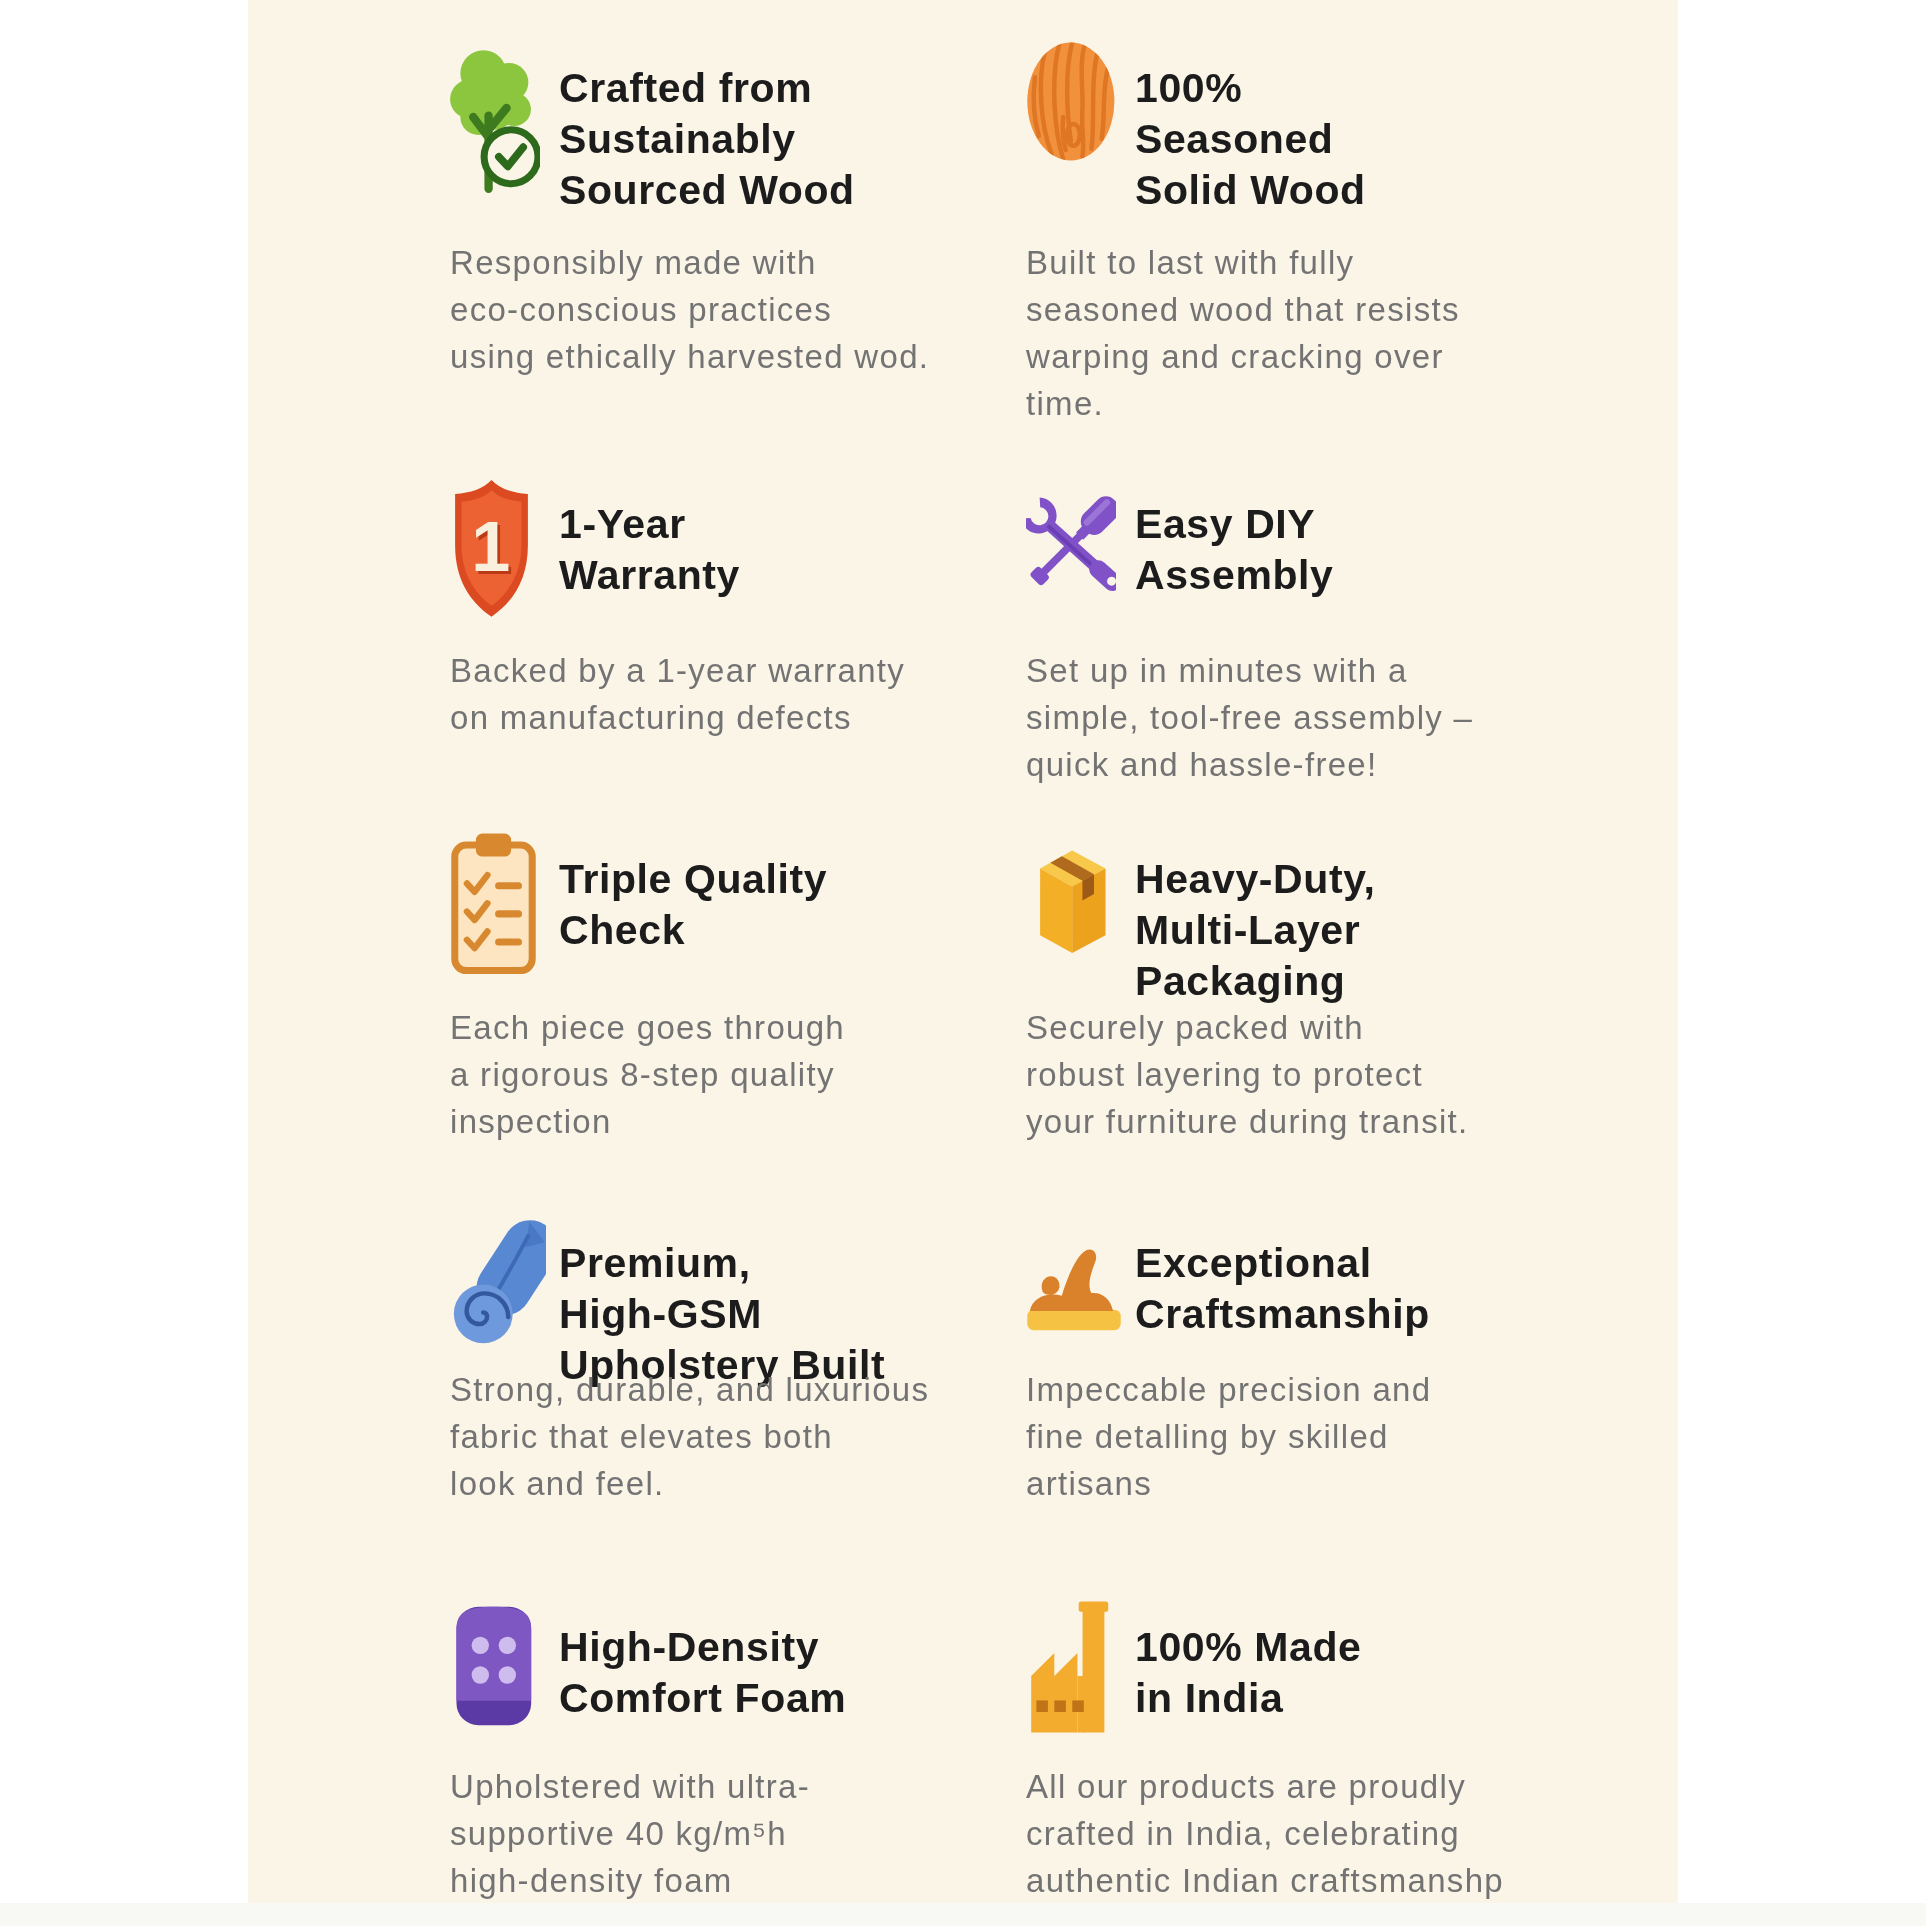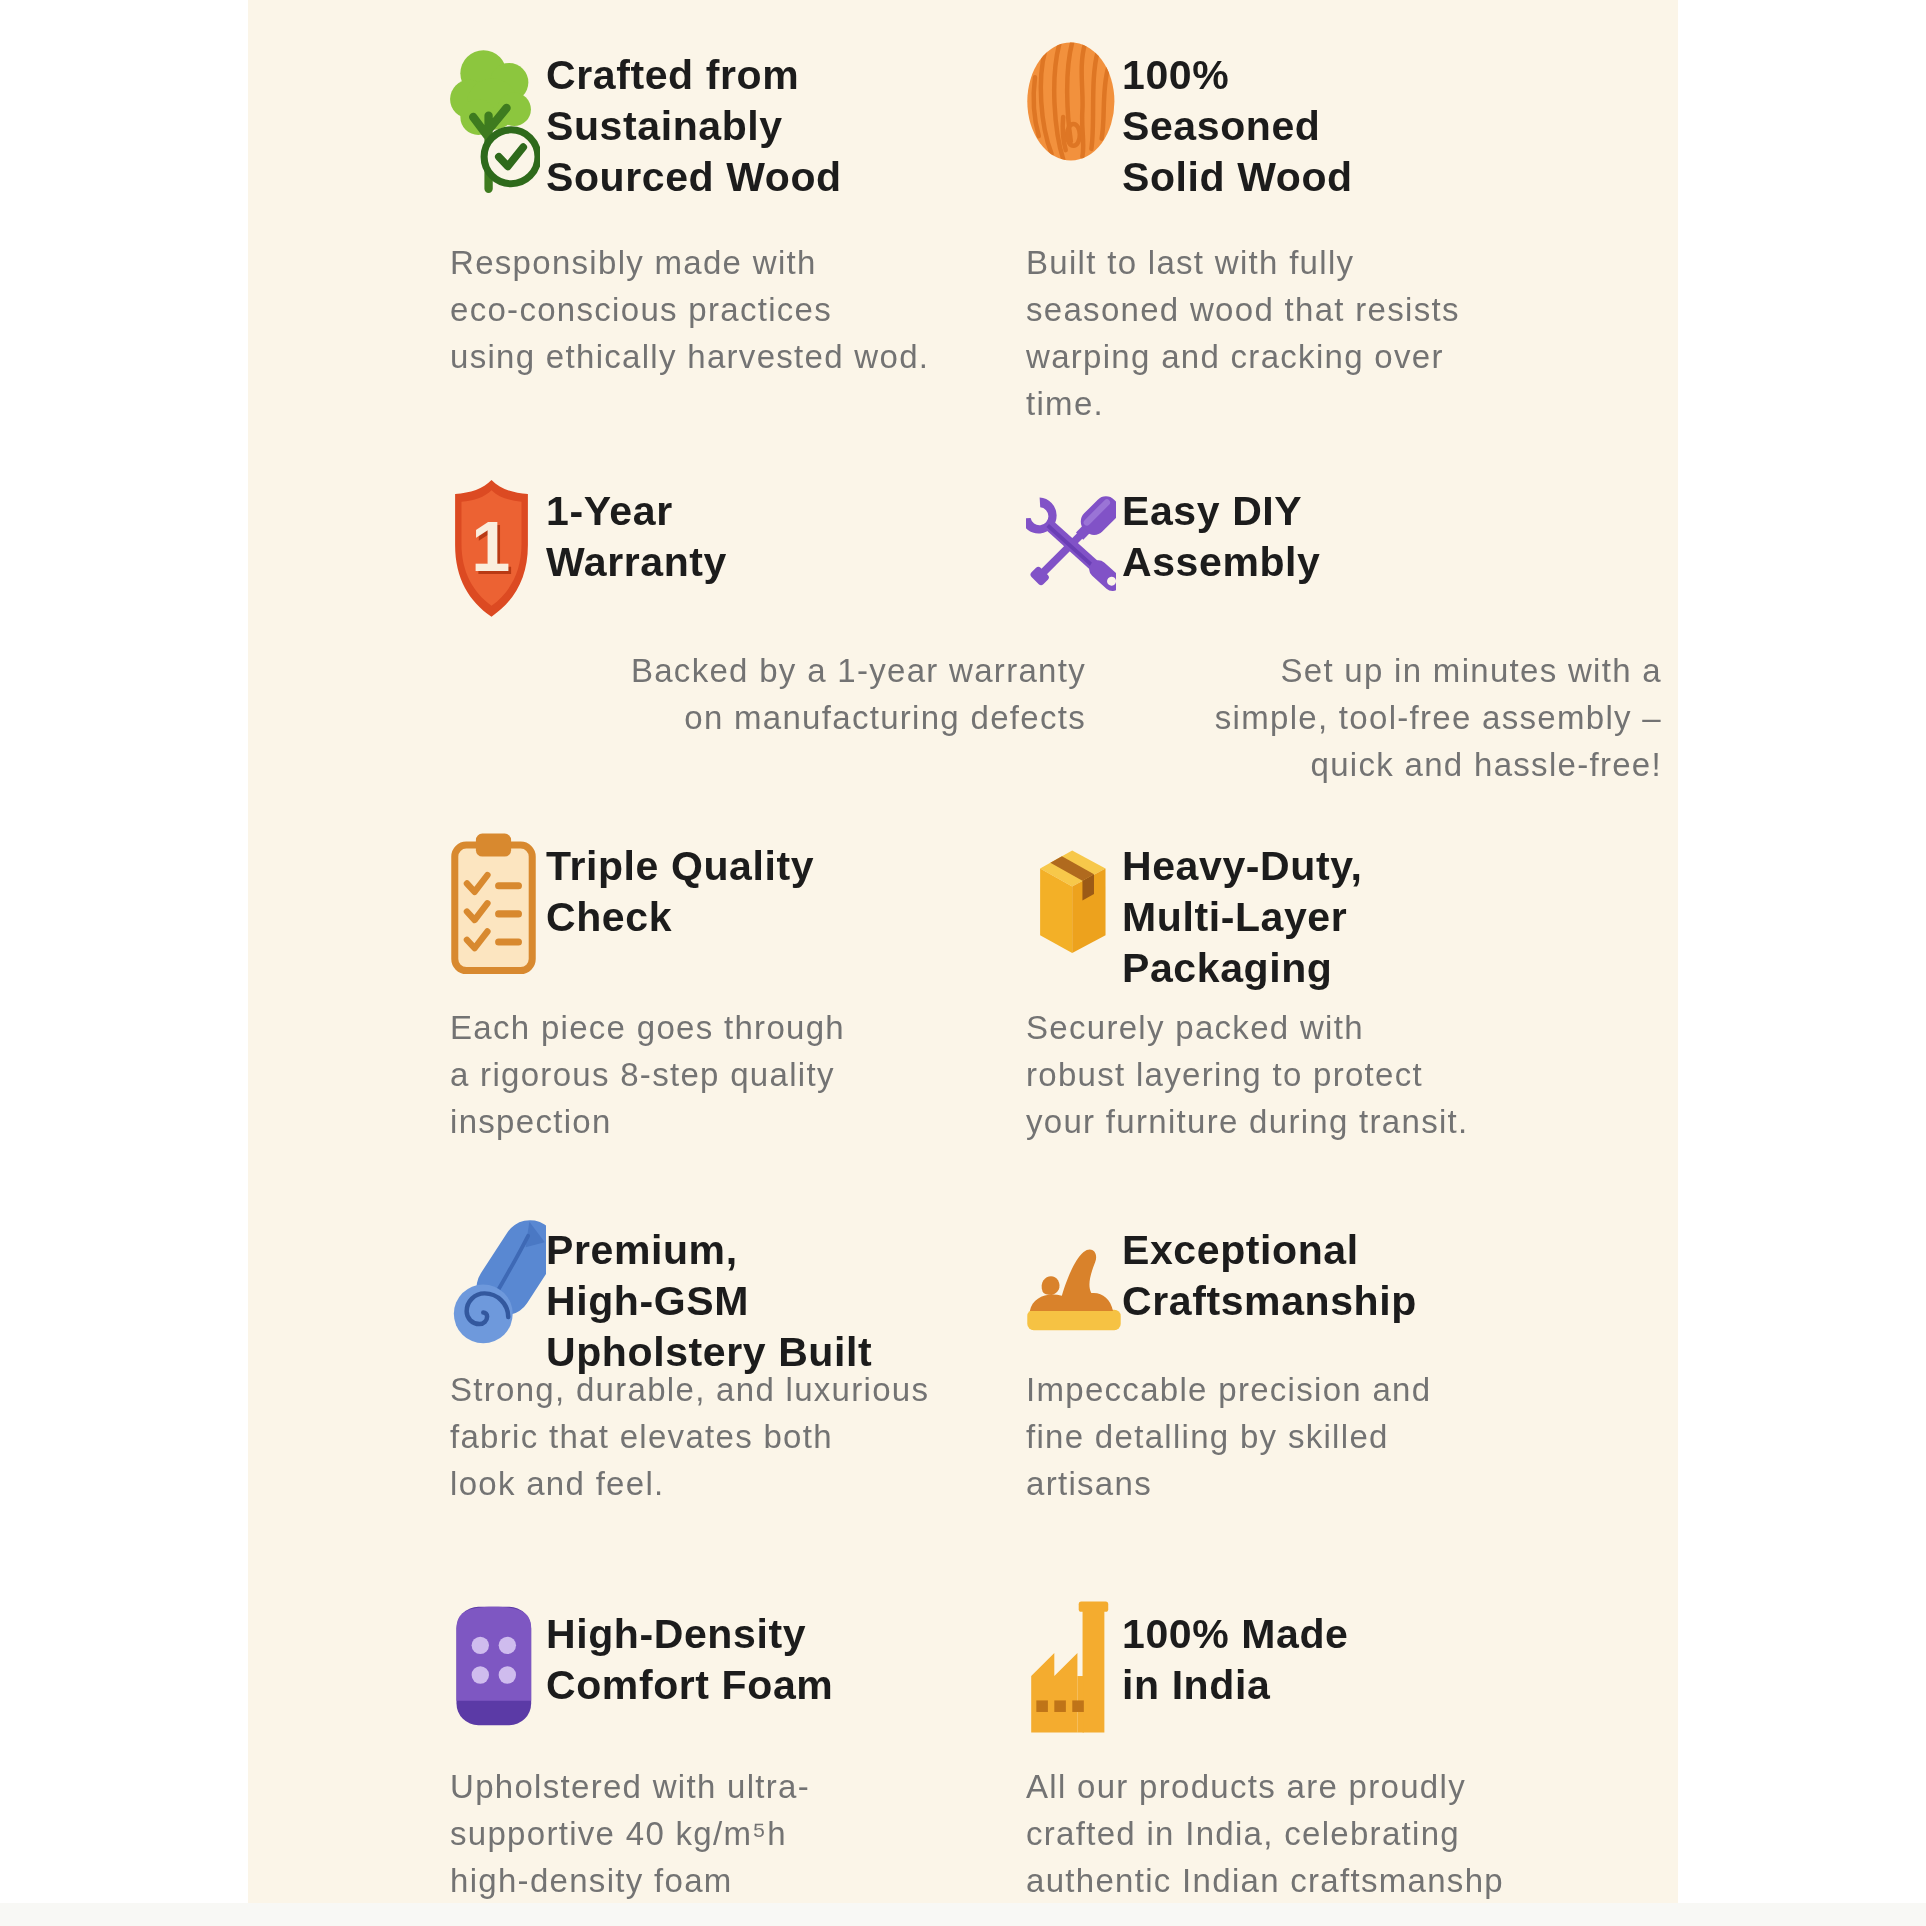--- a/index.html
+++ b/index.html
@@ -9,26 +9,26 @@
   .feature{position:absolute;width:642px;}
   .col-l{left:202px;}
   .col-r{left:778px;}
   .row1{top:40px;}
   .row2{top:476px;}
   .row3{top:831px;}
   .row4{top:1215px;}
   .row5{top:1599px;}
   .f-head{display:flex;align-items:flex-start;}
   .f-icon{flex:0 0 96px;width:96px;}
-  .f-title{margin:0;padding-top:10.3px;font-size:41px;line-height:51px;font-weight:700;
+  .f-title{margin:13px;padding-top:10.3px;font-size:41px;line-height:51px;font-weight:700;
            color:#1c1c1c;letter-spacing:0.6px;white-space:pre-line;}
   .f-desc{position:absolute;left:0;margin:0;font-size:33px;line-height:47px;font-weight:400;
           color:#737373;letter-spacing:1.3px;white-space:pre-line;width:636px;}
   .row1 .f-desc{top:199px;}
-  .row2 .f-desc{top:171px;text-align:right;}
+  .row2 .f-desc{top:171px;}
   .row3 .f-desc{top:173px;}
   .row4 .f-desc{top:151px;}
   .row5 .f-desc{top:164px;}
 </style>
 </head>
 <body>
 
 <div class="panel">
 
   <div class="feature col-l row1">

